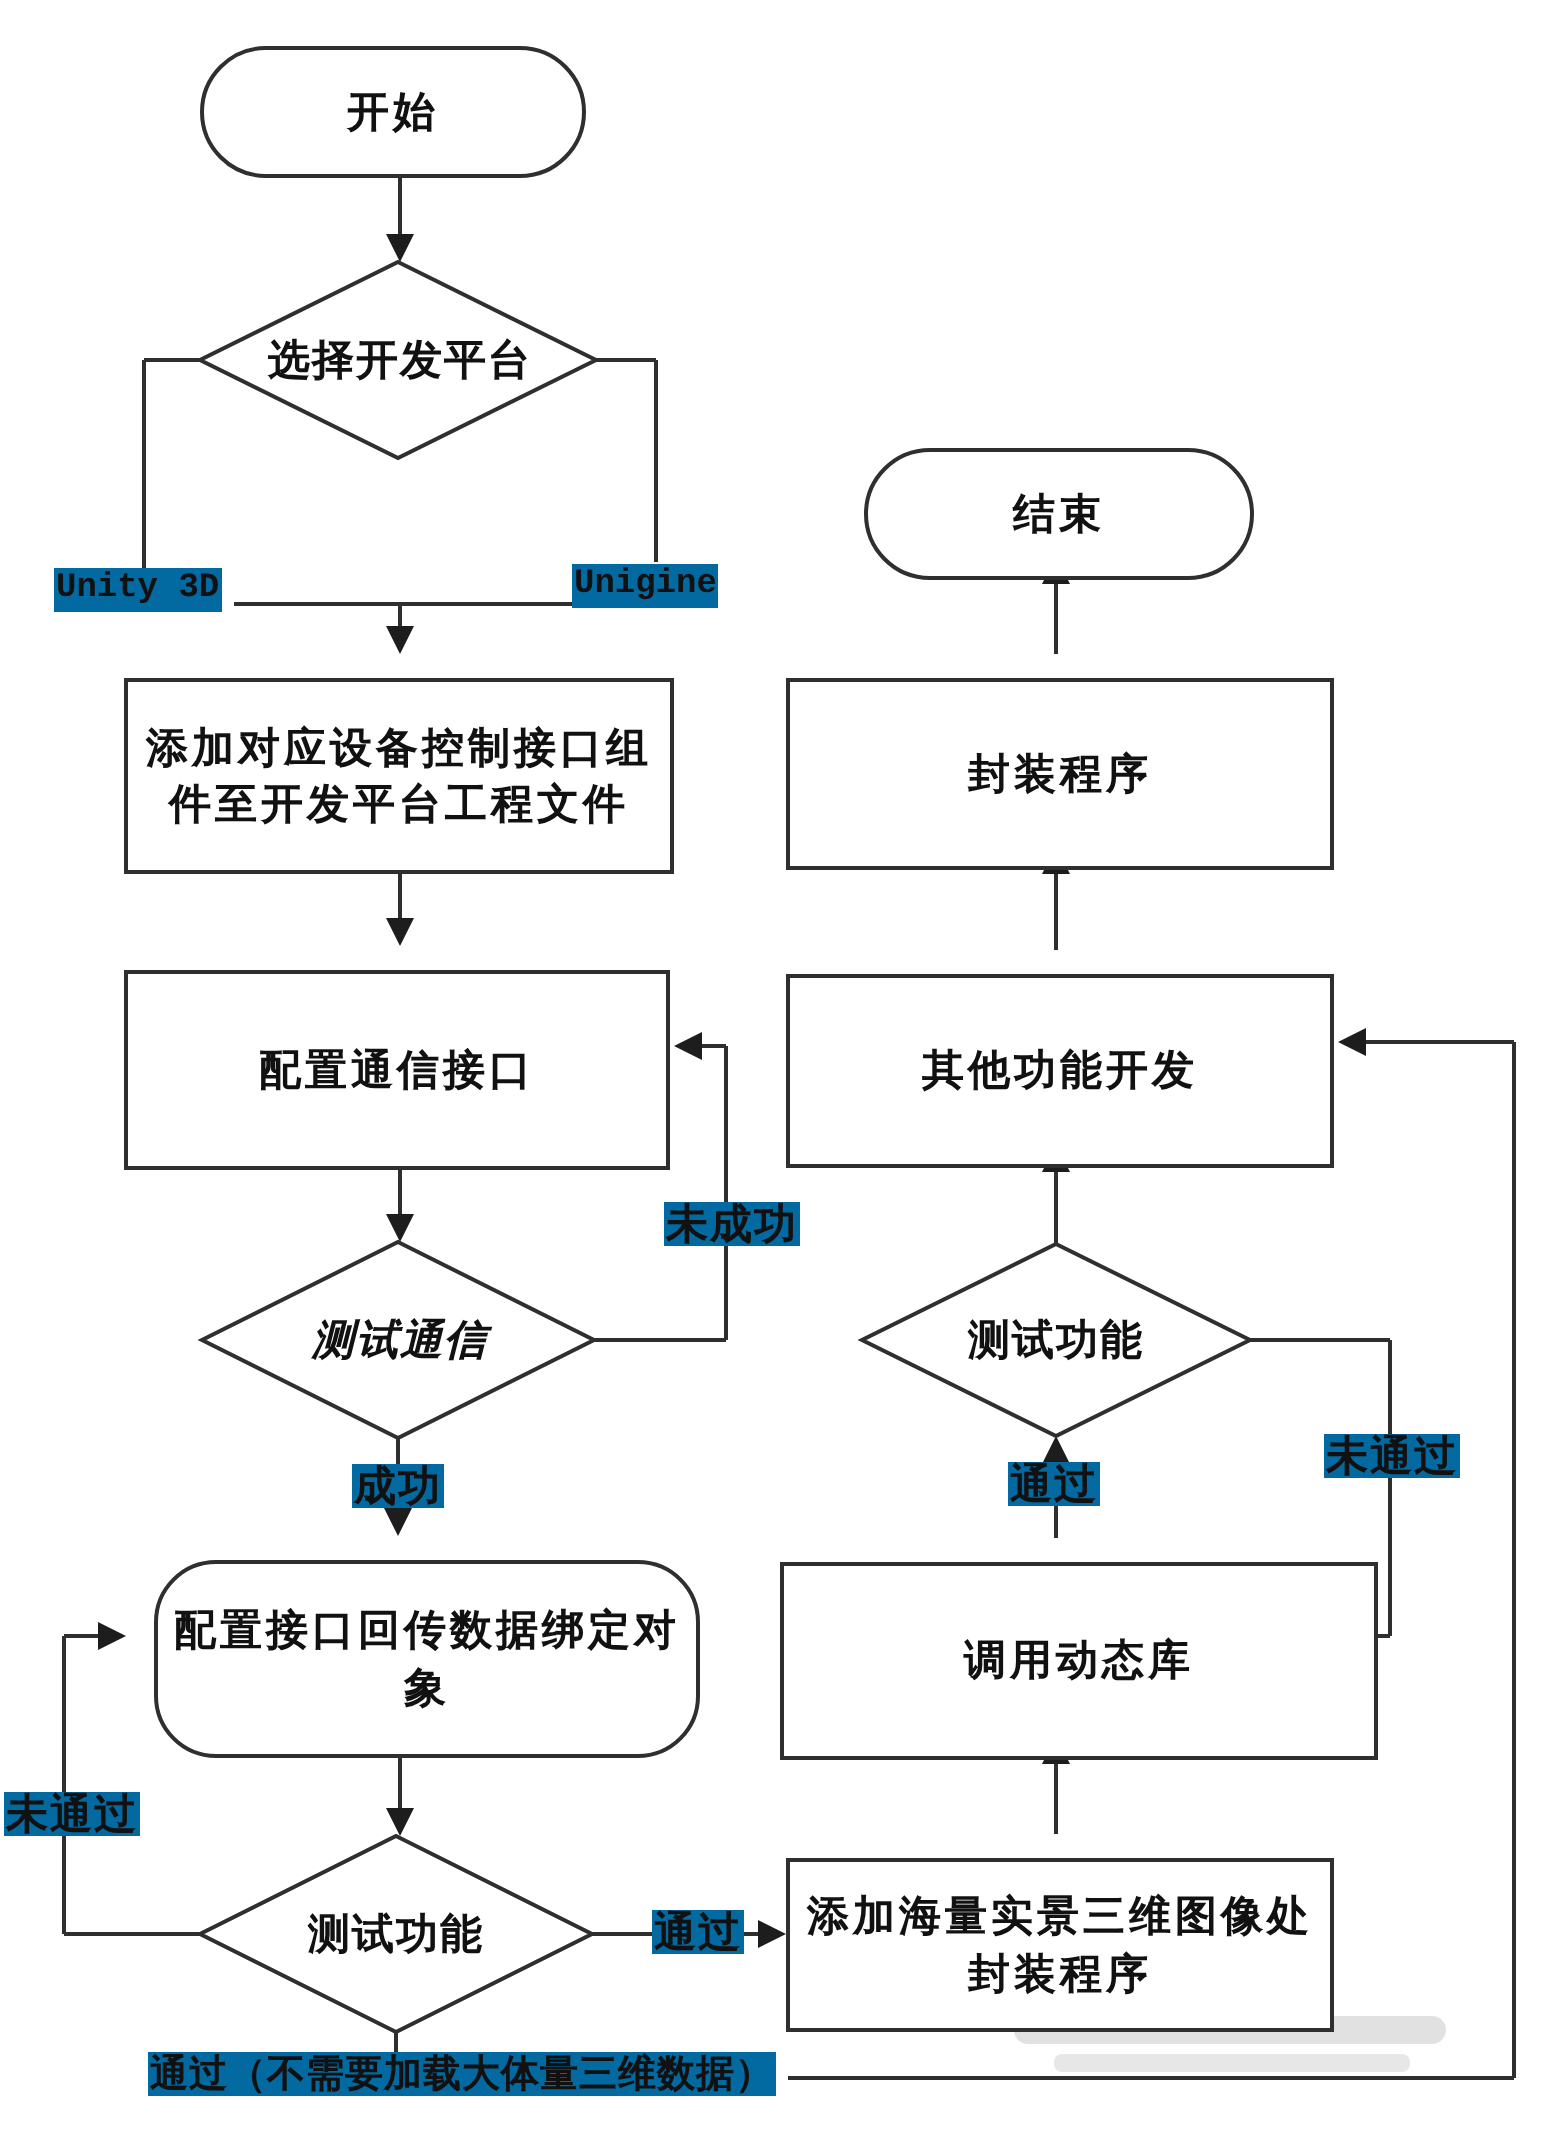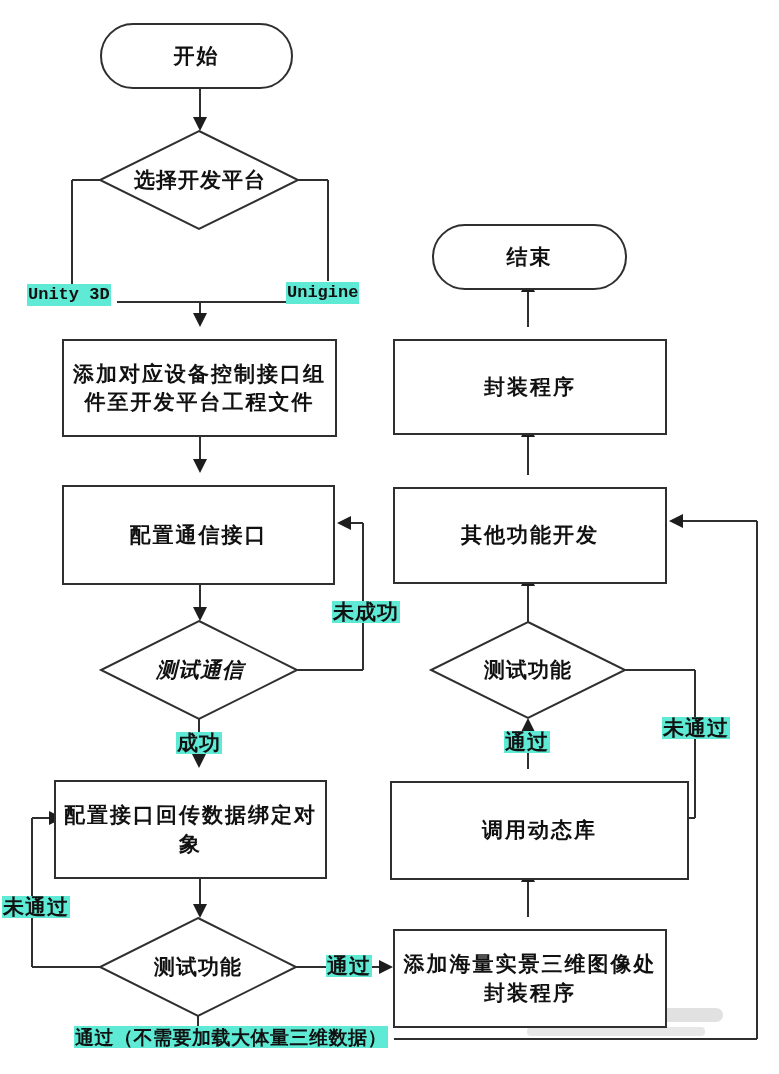--- a/index.html
+++ b/index.html
@@ -15,21 +15,21 @@
     align-items:center; justify-content:center; text-align:center;
     font-size:21px; font-weight:700; letter-spacing:2px; line-height:1.35;margin-top:12px;
   }
   .stadium { border-radius:34px; }
   .dlabel {
     position:absolute; text-align:center; font-size:21px; font-weight:700;
     letter-spacing:1px; line-height:26px;
   }
   .elabel {
     position:absolute; font-size:21px; font-weight:700; letter-spacing:1px;
-    line-height:22px; background:#5eead4; padding:0 1px; white-space:nowrap;text-align:center;
+    line-height:22px; background:#0369a1; padding:0 1px; white-space:nowrap;text-align:center;
   }
   .elabel.small { font-size:19px; letter-spacing:0.5px; }
   .elabel.mono {
     font-family:"Liberation Mono","DejaVu Sans Mono",monospace;
     font-size:17px; font-weight:700; letter-spacing:0;
   }
   .wm { position:absolute; pointer-events:none; }
 </style>
 </head>
 <body>
@@ -114,26 +114,26 @@
 
   <div class="node" style="left:62px; top:327px; width:275px; height:98px;">
     <span>添加对应设备控制接口组</span>
     <span>件至开发平台工程文件</span>
   </div>
 
   <div class="node" style="left:62px; top:473px; width:273px; height:100px;">
     <span>配置通信接口</span>
   </div>
 
-  <div class="node" style="left:54px; top:768px; width:273px; height:99px;">
+  <div class="node" style="left:77px; top:768px; width:273px; height:99px;border-radius:31px;">
     <span>配置接口回传数据绑定对</span>
     <span>象</span>
   </div>
 
-  <div class="node" style="left:393px; top:917px; width:274px; height:99px;">
+  <div class="node" style="left:393px; top:917px; width:274px; height:87px;">
     <span>添加海量实景三维图像处</span>
     <span>封装程序</span>
   </div>
 
   <div class="node" style="left:390px; top:769px; width:299px; height:99px;">
     <span>调用动态库</span>
   </div>
 
   <div class="node" style="left:393px; top:475px; width:274px; height:97px;">
     <span>其他功能开发</span>

